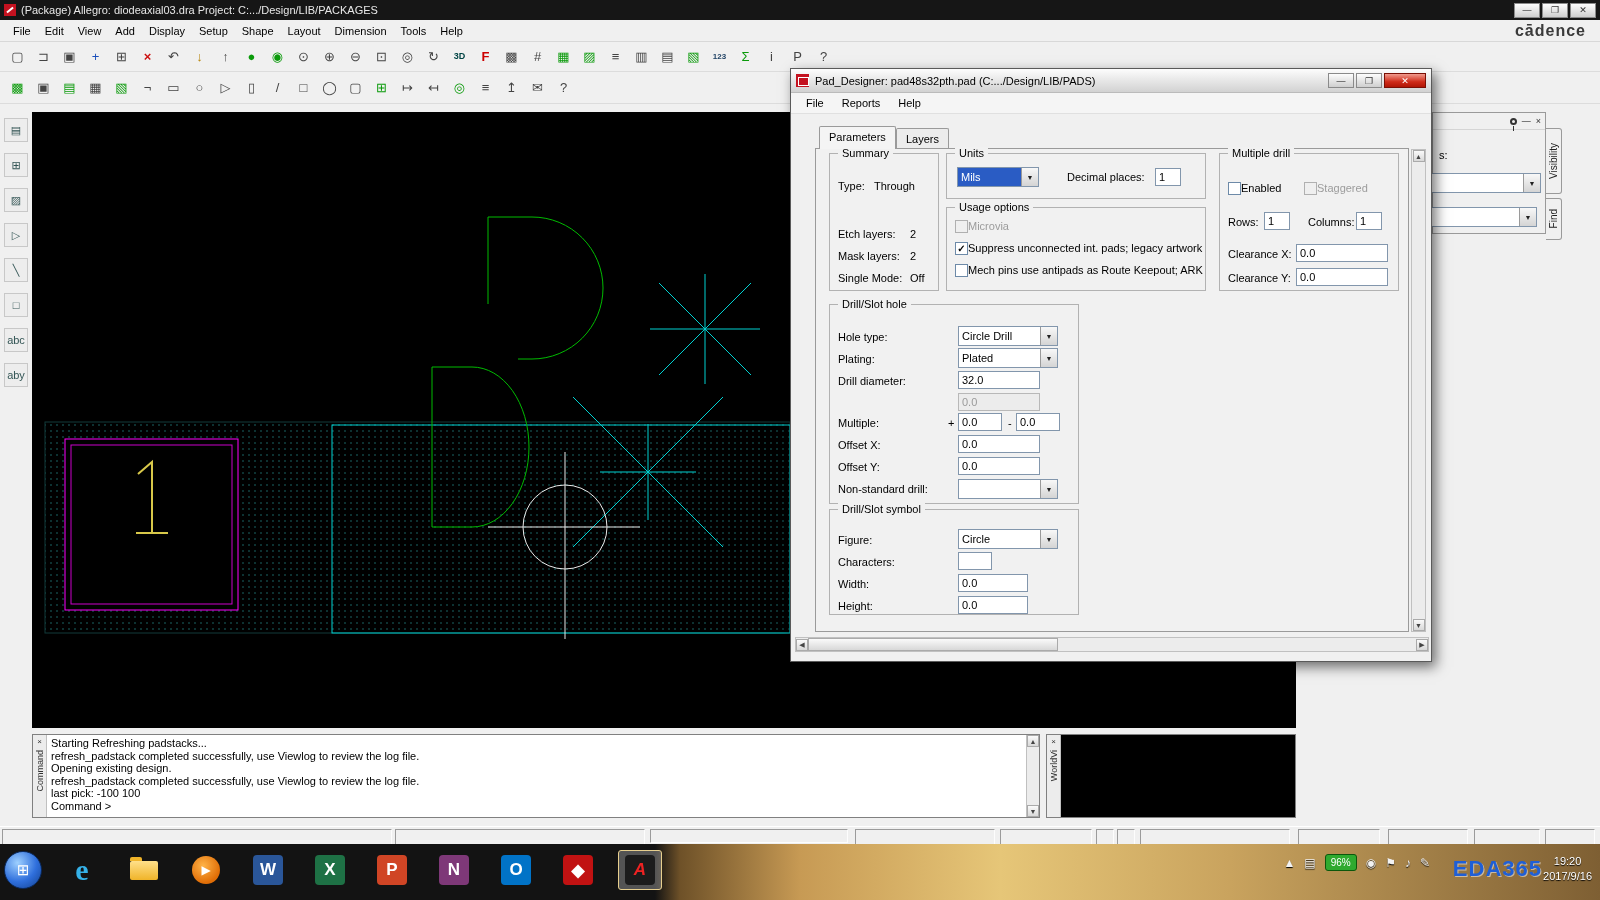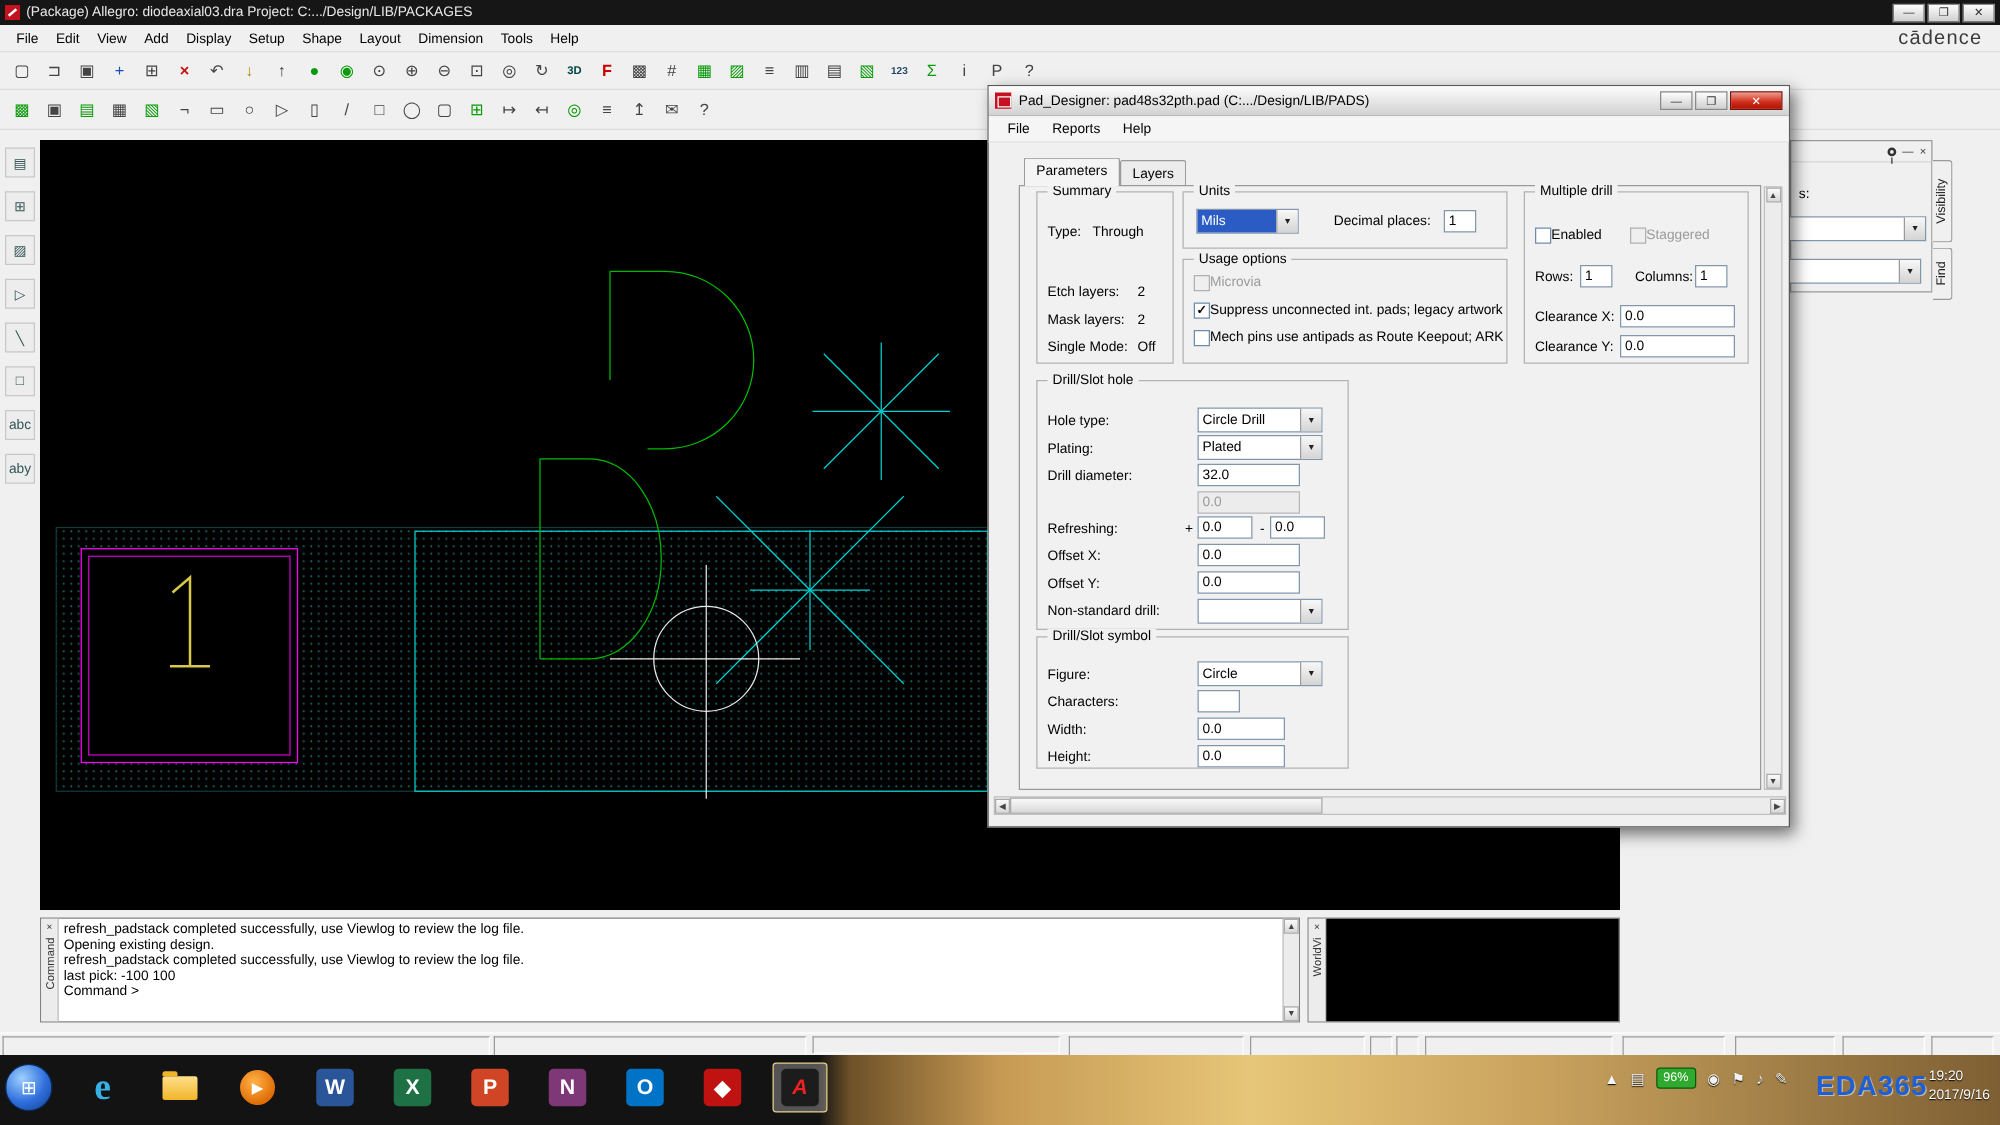--- a/index.html
+++ b/index.html
@@ -10,21 +10,21 @@
   .titlebar{position:absolute;left:0;top:0;width:1600px;height:20px;background:#161616;
     color:#e8e8e8;display:flex;align-items:center;padding:0 4px;font-size:11px}
   .appico{width:12px;height:12px;background:#c41220;margin-right:5px;position:relative}
   .appico::after{content:"";position:absolute;left:2px;top:5px;width:8px;height:2px;background:#fff;transform:rotate(-40deg)}
   .winbtns{margin-left:auto;display:flex;gap:2px}
   .wbtn{width:26px;height:15px;background:linear-gradient(#fdfdfd,#cfcfcf);border:1px solid #8a8a8a;
     color:#333;font-size:9px;display:flex;align-items:center;justify-content:center}
   .menubar{position:absolute;left:0;top:20px;width:1600px;height:22px;background:#f0f0f0;
     border-bottom:1px solid #d8d8d8;display:flex;align-items:center;padding-left:6px;gap:14px}
   .menu-item{padding:2px 7px;cursor:default}
-  .brand{margin-left:auto;margin-right:14px;font-weight:normal;font-size:16px;letter-spacing:1px;color:#3a3a3a}
+  .brand{margin-left:auto;margin-right:14px;font-weight:bold;font-size:16px;letter-spacing:1px;color:#3a3a3a}
 
   
   .tbrow{position:absolute;left:0;width:1600px;background:#f0f0f0;display:flex;align-items:center;
     padding-left:6px;gap:3px;border-bottom:1px solid #dcdcdc}
   .tb1{top:42px;height:30px}
   .tb2{top:72px;height:32px}
   .tbi{width:23px;height:23px;border:1px solid transparent;display:flex;align-items:center;justify-content:center}
   .tbi .g{font-size:13px;color:#444;line-height:1}
   .tb1 .tbi:nth-child(4) .g{color:#1a4fbb}
   .tb1 .tbi:nth-child(6) .g{color:#cc1111;font-weight:bold}
@@ -81,21 +81,21 @@
   .t-note{background:#7e3878}.t-outlook{background:#0173c7}.t-cap{background:#c11212}
   .t-allegro{background:#1c1c1c;color:#e22;font-style:italic}
   .ie{color:#35b1e8;font-size:30px;font-weight:bold;font-family:"Liberation Serif",serif}
   .folder{width:28px;height:19px;background:linear-gradient(#ffe08a,#f0b429);border-radius:2px;position:relative}
   .folder::before{content:"";position:absolute;left:0;top:-4px;width:12px;height:4px;background:#f0b429;border-radius:2px 2px 0 0}
   .wmp{width:28px;height:28px;border-radius:50%;background:radial-gradient(circle at 40% 35%,#ffb347,#e06d06 70%);
     color:#fff;font-size:12px;display:flex;align-items:center;justify-content:center}
   .tray{position:absolute;right:170px;top:10px;display:flex;align-items:center;gap:9px;color:#fff}
   .trayg{font-size:12px;color:#f2f2f2;text-shadow:0 1px 1px #000}
   .batt{background:#2faa2f;border:1px solid #0c570c;border-radius:3px;color:#fff;font-size:10px;padding:2px 5px}
-  .clock{position:absolute;right:8px;top:10px;text-align:left;color:#fff;font-size:11px;line-height:15px;text-shadow:0 1px 1px #000}
+  .clock{position:absolute;right:8px;top:10px;text-align:center;color:#fff;font-size:11px;line-height:15px;text-shadow:0 1px 1px #000}
   .eda{position:absolute;right:58px;top:12px;font-size:22px;font-weight:bold;color:#1f5fd6;
     text-shadow:1px 1px 0 rgba(255,255,255,.5);letter-spacing:1px}
 
   
   .dlg{position:absolute;left:790px;top:68px;width:642px;height:594px;background:#f0f0f0;
     border:1px solid #5a5a5a;box-shadow:4px 5px 12px rgba(0,0,0,.55);z-index:50}
   .dlg-title{position:absolute;left:0;top:0;width:100%;height:24px;
     background:linear-gradient(#fdfdfd,#e9e9e9 45%,#d2d2d2);border-bottom:1px solid #bbb;
     display:flex;align-items:center;padding:0 5px;font-size:11px}
   .dlgico{width:13px;height:13px;background:#c41220;margin-right:6px;position:relative}
@@ -416,20 +416,21 @@
 <div class="vtab" style="top:198px;height:42px">
   <span class="vlabel">Find</span>
 </div>
 
 <div class="panelbox" style="left:32px;top:734px;width:1008px;height:84px">
   <div class="vstrip">
     <span class="x">×</span>
     <span class="vlabel">Command</span>
   </div>
   <div class="clines">
+      <div class="cline">Starting Refreshing padstacks...</div>
       <div class="cline">refresh_padstack completed successfully, use Viewlog to review the log file.</div>
       <div class="cline">Opening existing design.</div>
       <div class="cline">refresh_padstack completed successfully, use Viewlog to review the log file.</div>
       <div class="cline">last pick:  -100 100</div>
       <div class="cline">Command &gt;</div>
     </div>
   <div class="vscroll">
     <span class="sarrow">▲</span>
     <span class="sarrow">▼</span>
   </div>
@@ -594,21 +595,21 @@
       <span class="ca">▼</span>
     </div>
     <span class="lbl" style="left:8px;top:48px">Plating:</span>
     <div class="combo" style="left:128px;top:43px;width:100px">
       <span class="ct">Plated</span>
       <span class="ca">▼</span>
     </div>
     <span class="lbl" style="left:8px;top:70px">Drill diameter:</span>
     <span class="fld" style="left:128px;top:66px;width:82px">32.0</span>
     <span class="fld dis" style="left:128px;top:88px;width:82px">0.0</span>
-    <span class="lbl" style="left:8px;top:112px">Refreshing:</span>
+    <span class="lbl" style="left:8px;top:112px">Multiple:</span>
     <span class="lbl" style="left:118px;top:112px">+</span>
     <span class="fld" style="left:128px;top:108px;width:44px">0.0</span>
     <span class="lbl" style="left:178px;top:112px">-</span>
     <span class="fld" style="left:186px;top:108px;width:44px">0.0</span>
     <span class="lbl" style="left:8px;top:134px">Offset X:</span>
     <span class="fld" style="left:128px;top:130px;width:82px">0.0</span>
     <span class="lbl" style="left:8px;top:156px">Offset Y:</span>
     <span class="fld" style="left:128px;top:152px;width:82px">0.0</span>
     <span class="lbl" style="left:8px;top:178px">Non-standard drill:</span>
     <div class="combo" style="left:128px;top:174px;width:100px">

